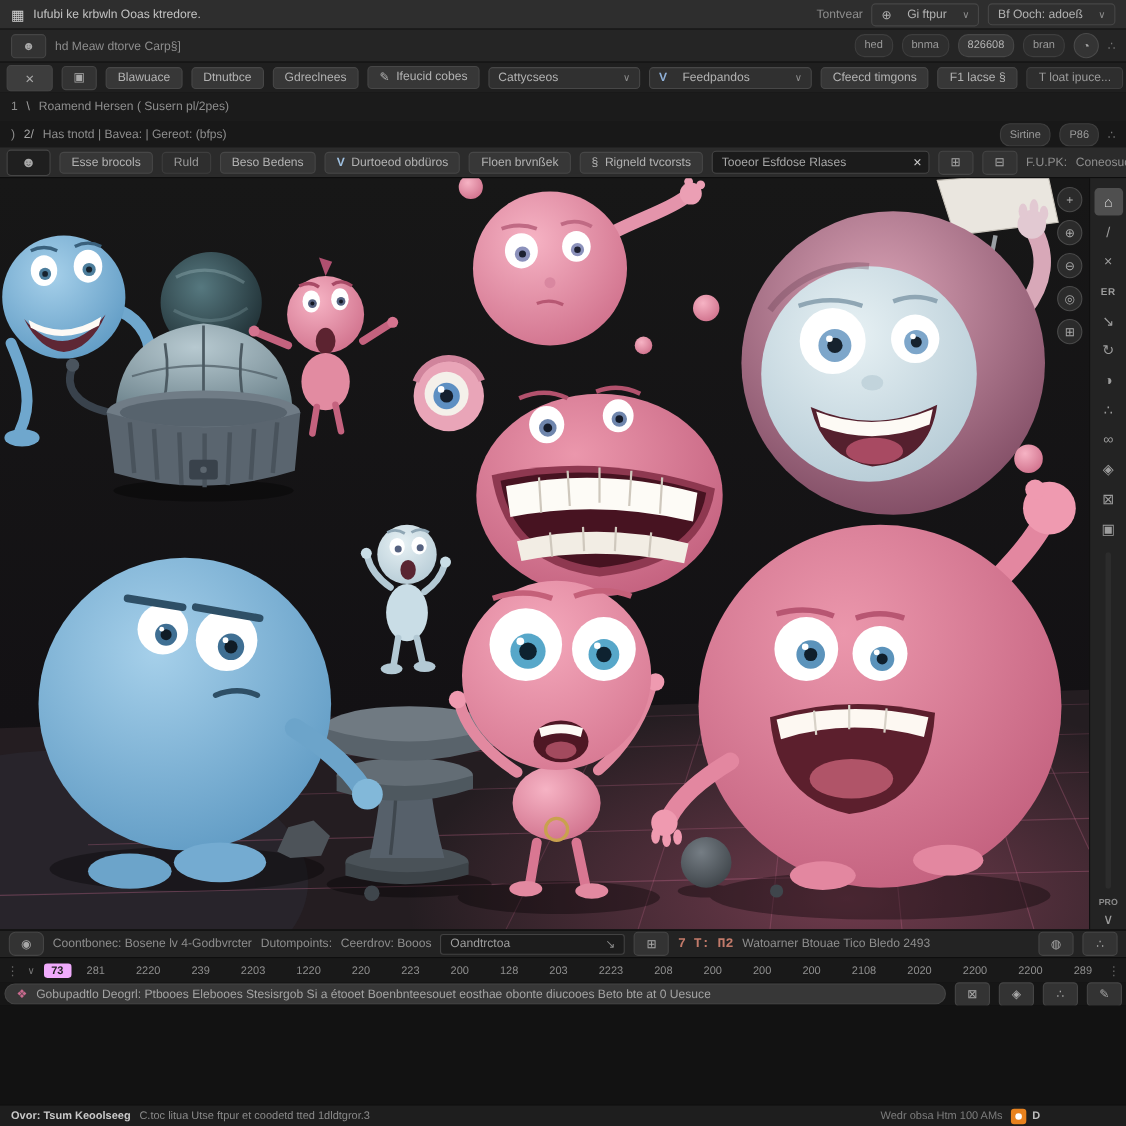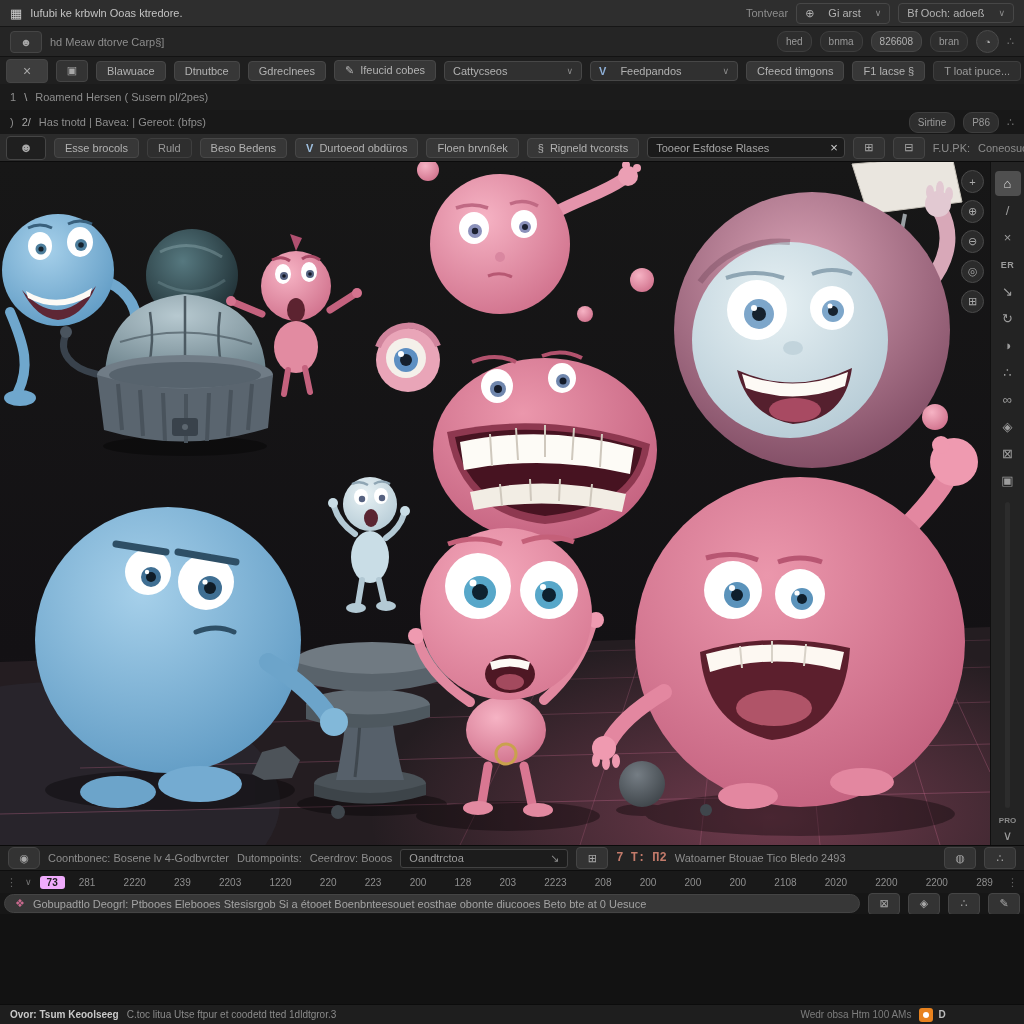--- a/index.html
+++ b/index.html
@@ -58,21 +58,21 @@
 </head>
 <body>
 
 <div class="bar" id="titlebar">
   <span style="color:#cfcfcf;font-size:13px;">▦</span>
   <span style="color:#c3c3c3;">Iufubi ke krbwln Ooas ktredore.</span>
   <span class="sep"></span>
   <span class="dimtxt">Tontvear</span>
   <span class="dd">
     <span>⊕</span>
-    <span>Gi arst</span>
+    <span>Gi ftpur</span>
     <span class="caret">∨</span>
   </span>
   <span class="dd">
     <span>Bf Ooch: adoeß</span>
     <span class="caret">∨</span>
   </span>
 </div>
 
 <div class="bar" id="menubar">
   <span class="iconbtn">☻</span>

